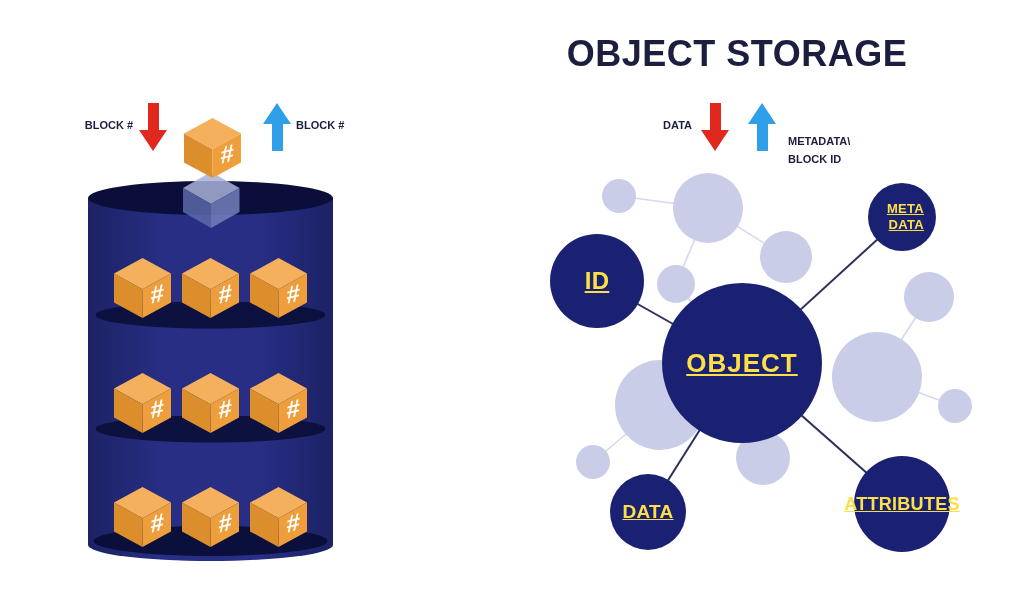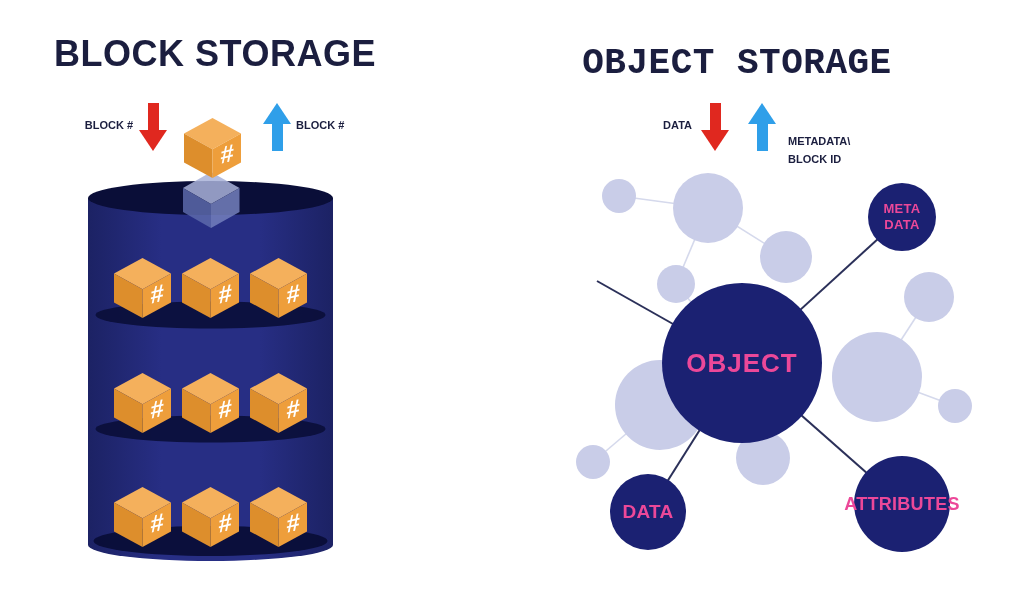--- a/index.html
+++ b/index.html
@@ -7,21 +7,21 @@
     position:relative; width:1015px; height:597px; background:#ffffff;
     overflow:hidden; font-family:"Liberation Sans", sans-serif;
   }
   svg { position:absolute; inset:0; }
 
   .title {
     position:absolute; font-size:36px; font-weight:800; letter-spacing:0.5px;
     color:var(--title-text); text-align:center; white-space:nowrap;
   }
   #block-title { left:40px; top:33px; width:350px; }
-  #object-title { left:562px; top:43px; width:350px;font-family:Liberation Mono, monospace; }
+  #object-title { left:562px; top:33px; width:350px; }
 
   .io-label {
     position:absolute; font-size:11px; font-weight:700;
     color:var(--title-text); white-space:nowrap; line-height:18px;
   }
 
   
   .arrow { position:absolute; display:flex; flex-direction:column; align-items:center; width:28px; }
   .arrow .shaft { width:11px; height:27px; }
   .arrow .head-down { width:0; height:0; border-left:14px solid transparent; border-right:14px solid transparent; border-top:21px solid transparent; }
@@ -37,23 +37,23 @@
   .cube .face.top   { clip-path:polygon(50% 0%, 100% 26%, 50% 52%, 0% 26%);  background:var(--cube-top); }
   .cube .face.left  { clip-path:polygon(0% 26%, 50% 52%, 50% 100%, 0% 74%);  background:var(--cube-left); }
   .cube .face.right { clip-path:polygon(50% 52%, 100% 26%, 100% 74%, 50% 100%); background:var(--cube-right); }
   .cube .hash {
     position:absolute; left:52%; top:37%; width:46%; text-align:center;
     font-size:24px; font-weight:800; color:#ffffff; transform:skewY(-14deg);
   }
 
   
   .node {
-    position:absolute; border-radius:50%; background:var(--navy); color:#ec4899;
-    display:flex; align-items:center; justify-content:center; text-align:center;
-    font-weight:700; letter-spacing:0.3px;
+    position:absolute; border-radius:50%; background:var(--navy); color:#fde047;
+    display:flex; align-items:center; justify-content:center; text-align:right;
+    font-weight:700; letter-spacing:0.3px;text-decoration:underline;
   }
   #node-id        { left:550px; top:234px; width:94px;  height:94px;  font-size:24px; }
   #node-object    { left:662px; top:283px; width:160px; height:160px; font-size:26px; letter-spacing:1px; }
   #node-metadata  { left:868px; top:183px; width:68px;  height:68px;  font-size:13px; line-height:1.2; }
   #node-metadata .node-label { width:44px; }
   #node-data      { left:610px; top:474px; width:76px;  height:76px;  font-size:19px; }
   #node-attributes{ left:854px; top:456px; width:96px;  height:96px;  font-size:18px; }
 
   .lline { stroke:var(--light-line); stroke-width:1.6; }
   .dline { stroke:var(--dark-line);  stroke-width:2; }
@@ -110,21 +110,20 @@
       <circle class="lcircle" cx="955" cy="406" r="17"></circle>
       <circle class="lcircle" cx="593" cy="462" r="17"></circle>
 
       <line class="dline" x1="597" y1="281" x2="742" y2="363"></line>
       <line class="dline" x1="902" y1="217" x2="742" y2="363"></line>
       <line class="dline" x1="648" y1="512" x2="742" y2="363"></line>
       <line class="dline" x1="902" y1="504" x2="742" y2="363"></line>
     </g>
   </svg>
 
-  <div class="title" id="block-title">BLOCK STORAGE</div>
   <div class="title" id="object-title">OBJECT STORAGE</div>
 
   <div class="io-label" style="left:68px; top:116px; width:65px; text-align:right;">BLOCK #</div>
   <div class="arrow red" style="left:139px; top:103px;">
     <div class="shaft"></div>
     <div class="head-down"></div>
   </div>
   <div class="arrow blue" style="left:263px; top:103px;">
     <div class="head-up"></div>
     <div class="shaft"></div>
@@ -212,20 +211,23 @@
   </div>
   <div class="arrow blue" style="left:748px; top:103px;">
     <div class="head-up"></div>
     <div class="shaft"></div>
   </div>
   <div class="io-label" style="left:788px; top:132px;">
     <div>METADATA\</div>
     <div>BLOCK ID</div>
   </div>
 
+  <div class="node" id="node-id">
+    <span class="node-label">ID</span>
+  </div>
   <div class="node" id="node-object">
     <span class="node-label">OBJECT</span>
   </div>
   <div class="node" id="node-metadata">
     <span class="node-label">META DATA</span>
   </div>
   <div class="node" id="node-data">
     <span class="node-label">DATA</span>
   </div>
   <div class="node" id="node-attributes">

